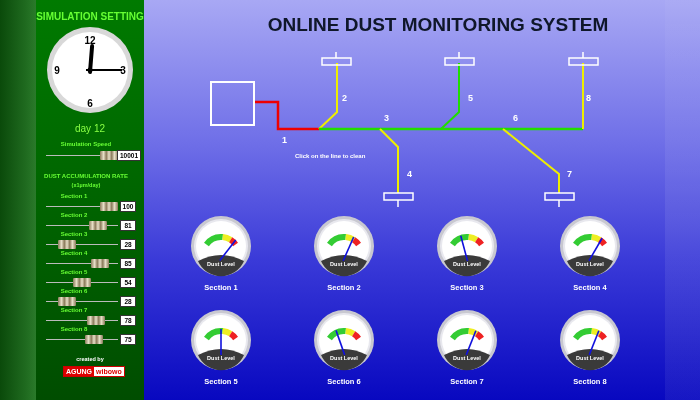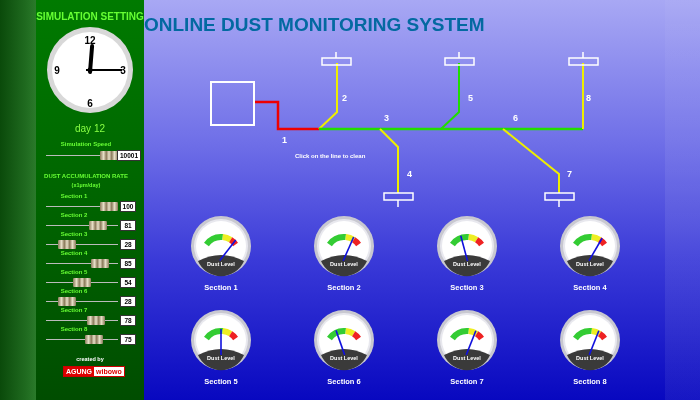--- a/index.html
+++ b/index.html
@@ -12,21 +12,21 @@
   .clock{position:absolute;left:46px;top:26px;width:88px;height:88px;}
   .day{position:absolute;left:36px;top:123px;width:108px;text-align:center;color:#88ff44;font-weight:normal;font-size:10px;}
   .lbl{position:absolute;width:108px;left:32px;text-align:center;color:#66ff33;font-weight:bold;font-size:6px;}
   .track{position:absolute;height:1px;background:#bbbbbb;}
   .thumb{position:absolute;width:18px;height:9px;border-radius:1px;background:linear-gradient(90deg,#8a7a5a,#e8e0c8 20%,#8a7a5a 35%,#e8e0c8 50%,#8a7a5a 65%,#e8e0c8 80%,#8a7a5a);}
   .val{position:absolute;height:9px;background:#fff;border:1px solid #333;font-size:6.5px;font-weight:bold;color:#000;line-height:9px;text-align:center;}
   .credit{position:absolute;left:36px;top:356px;width:108px;text-align:center;color:#fff;font-size:5.5px;font-weight:bold;}
   .logo{position:absolute;left:63px;top:366px;height:9px;display:flex;border:1px solid #c00;font-size:7px;font-weight:bold;line-height:9px;}
   .logo .a{background:#dd0000;color:#fff;padding:0 2px;}
   .logo .b{background:#fff;color:#dd0000;padding:0 2px;}
-  .title{position:absolute;left:144px;top:14px;width:500px;text-align:left;color:#0369a1;font-weight:bold;font-size:19px;}
+  .title{position:absolute;left:144px;top:14px;width:500px;text-align:center;color:#0f172a;font-weight:bold;font-size:19px;padding-left:44px;}
   .hint{position:absolute;left:295px;top:153px;color:#fff;font-size:6px;font-weight:bold;}
   .gauge{position:absolute;width:66px;height:80px;}
   .gauge-label{position:absolute;top:64px;left:-10px;width:86px;text-align:center;color:#fff;font-weight:bold;font-size:7.5px;}
   .seclbl{fill:#fff;font-weight:bold;font-size:9px;font-family:"Liberation Sans",sans-serif;}
 </style>
 </head>
 <body>
 
 <div class="bg-left"></div>
 <div class="sidebar"></div>

